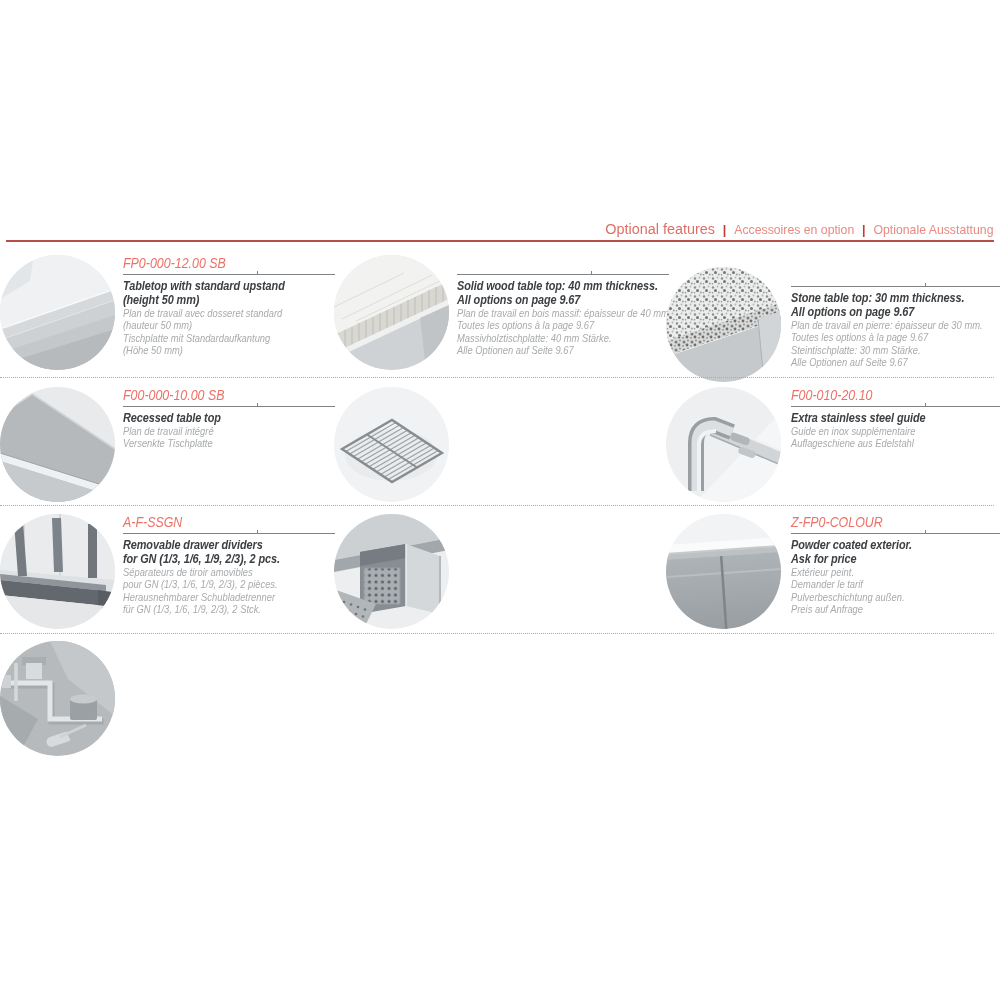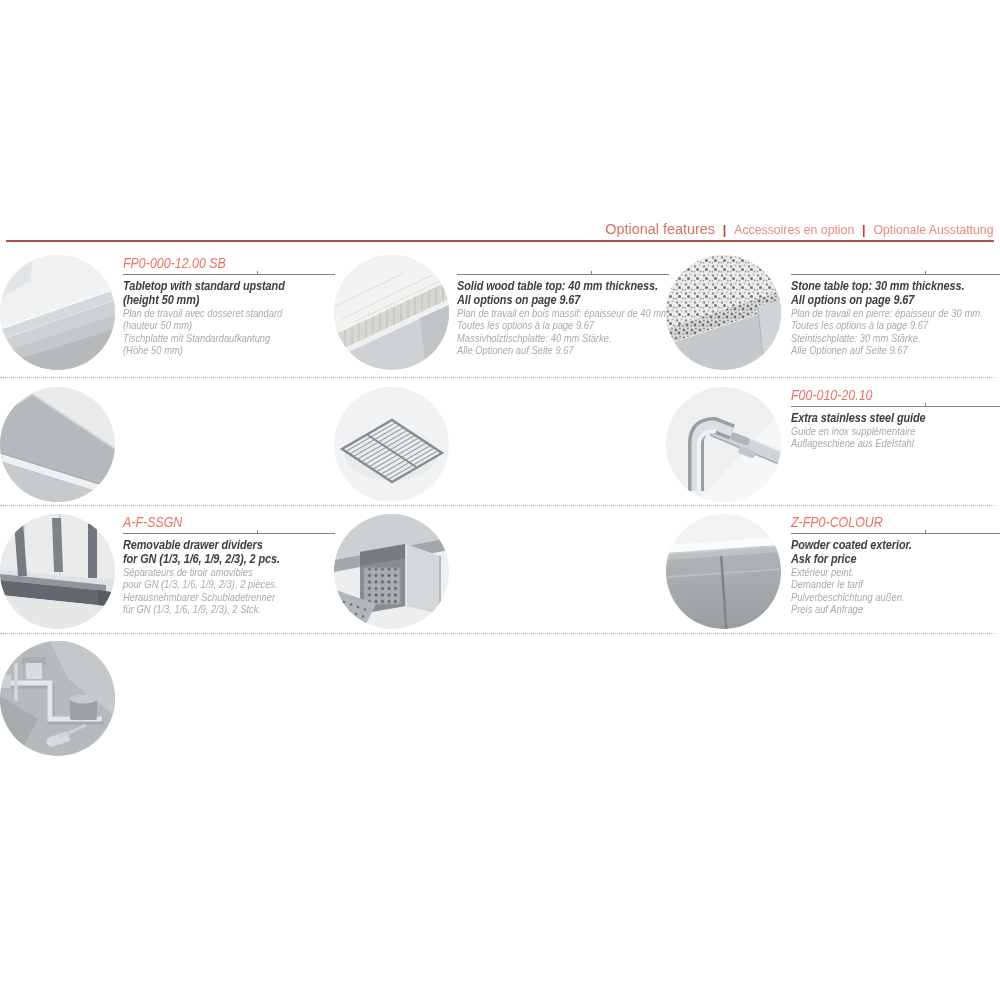--- a/index.html
+++ b/index.html
@@ -85,21 +85,21 @@
       <div class="code-rule"></div>
       <div class="title">Solid wood table top: 40 mm thickness.
 All options on page 9.67</div>
       <div class="desc">Plan de travail en bois massif: épaisseur de 40 mm.
 Toutes les options à la page 9.67</div>
       <div class="desc">Massivholztischplatte: 40 mm Stärke.
 Alle Optionen auf Seite 9.67</div>
     </div>
   </div>
 
-  <div class="item" style="top:255px">
+  <div class="item" style="top:267px">
     <div class="photo" style="left:666px">
       <svg width="115" height="115" viewBox="0 0 115 115">
         <defs>
           <pattern id="grf" width="9" height="9" patternUnits="userSpaceOnUse">
             <rect width="9" height="9" fill="#ebecec"></rect>
             <circle cx="2" cy="2.5" r="1.2" fill="#8b8d8f"></circle>
               <circle cx="6.5" cy="1.5" r="0.9" fill="#b3b4b5"></circle>
             <circle cx="4.5" cy="5.5" r="1.5" fill="#737577"></circle>
               <circle cx="7.8" cy="7.5" r="1" fill="#9fa1a2"></circle>
             <circle cx="1.5" cy="7.8" r="0.8" fill="#8f9193"></circle>
@@ -139,20 +139,27 @@
     <div class="photo" style="left:0">
       <svg width="115" height="115" viewBox="0 0 115 115">
         <rect width="115" height="115" fill="#e8eaeb"></rect>
         <polygon points="0,28 32,7 115,62 115,115 0,115" fill="#b5b9bc"></polygon>
         <line x1="0" y1="28" x2="32" y2="7" stroke="#d8dbdd" stroke-width="1.5"></line>
         <line x1="32" y1="7" x2="115" y2="62" stroke="#cfd3d5" stroke-width="1.5"></line>
         <polygon points="0,66 115,102 115,110 0,74" fill="#eef0f1"></polygon>
         <polygon points="0,74 115,110 115,115 0,115" fill="#c6cacd"></polygon>
         <line x1="0" y1="66" x2="115" y2="102" stroke="#9da2a5" stroke-width="1"></line>
       </svg>
+    </div>
+    <div class="info" style="left:123px">
+      <div class="code">F00-000-10.00 SB</div>
+      <div class="code-rule"></div>
+      <div class="title">Recessed table top</div>
+      <div class="desc">Plan de travail intégré</div>
+      <div class="desc">Versenkte Tischplatte</div>
     </div>
   </div>
 
   <div class="item" style="top:387px">
     <div class="photo" style="left:334px">
       <svg width="115" height="115" viewBox="0 0 115 115">
         <rect width="115" height="115" fill="#f1f2f3"></rect>
         <ellipse cx="57" cy="68" rx="46" ry="26" fill="#e9ebec"></ellipse>
         <path d="M11.8,64.5 L61.8,35.5 M15.7,67.1 L65.7,38.1 M19.5,69.6 L69.5,40.6 M23.4,72.2 L73.4,43.2 M27.2,74.7 L77.2,45.7 M31.1,77.2 L81.1,48.2 M34.9,79.8 L84.9,50.8 M38.8,82.3 L88.8,53.3 M42.6,84.8 L92.6,55.8 M46.5,87.4 L96.5,58.4 M50.3,89.9 L100.3,60.9 M54.2,92.5 L104.2,63.5" stroke="#9aa1a5" stroke-width="1.1" fill="none"></path>
         <polygon points="8,62 58,33 108,66 58,95" fill="none" stroke="#868d92" stroke-width="2.4"></polygon>

